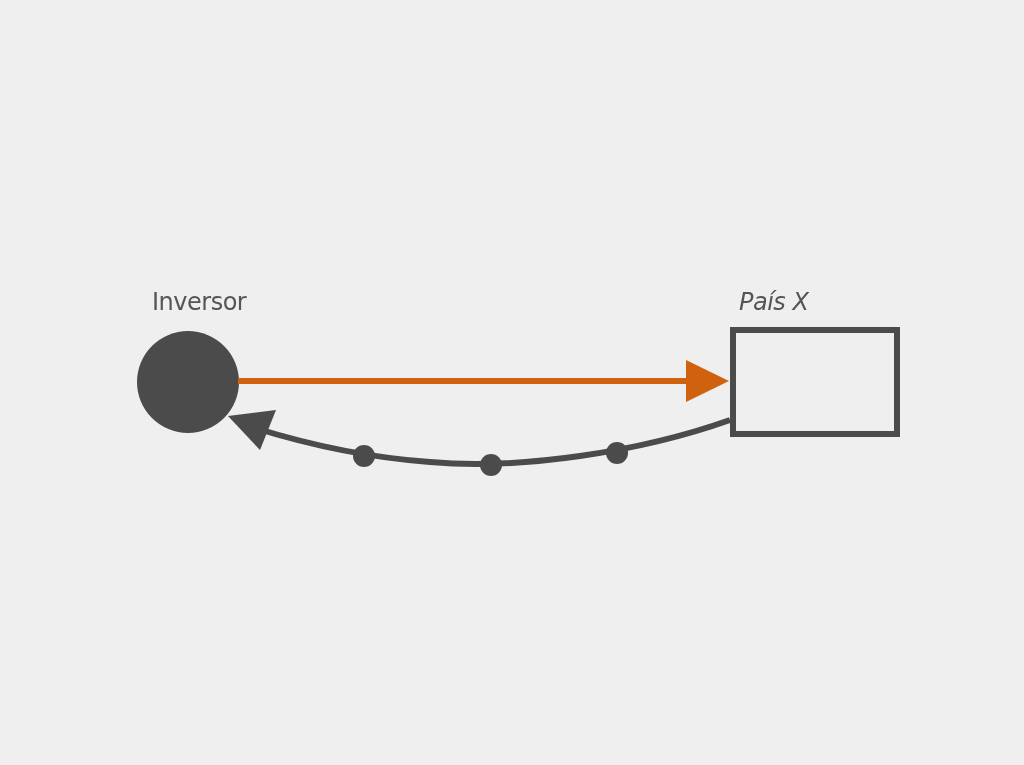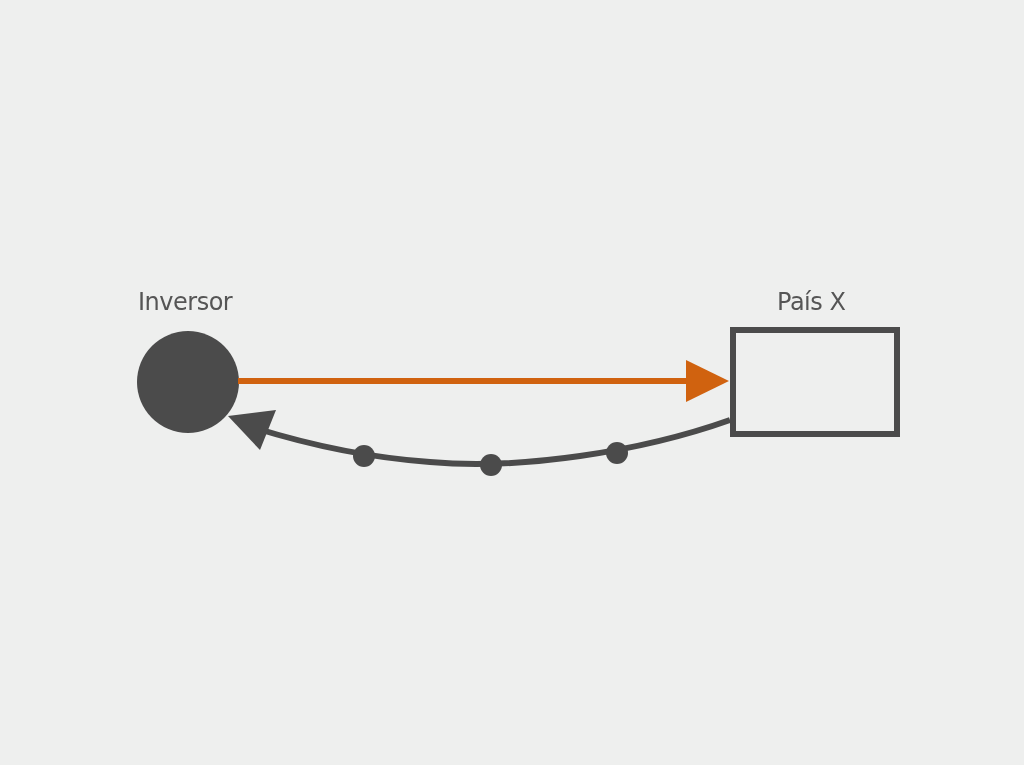--- a/index.html
+++ b/index.html
@@ -3,22 +3,22 @@
 <meta charset="utf-8">
 <style>
   html, body { margin:0; padding:0; }
   body { width:1024px; height:765px; background:#eeefee; position:relative; overflow:hidden; font-family:"DejaVu Sans", sans-serif; }
   svg { position:absolute; left:0; top:0; }
   .label { position:absolute; color:#555555; font-size:24px; font-family:"DejaVu Sans", sans-serif; letter-spacing:-0.5px; }
 </style>
 </head>
 <body>
 
-<div class="label" style="left:138px; top:288px;">Inversor</div>
-<div class="label" style="left:777px; top:288px;">País X</div>
+<div class="label" style="left:152px; top:288px;">Inversor</div>
+<div class="label" style="left:739px; top:288px;font-style:italic;">País X</div>
 
 <svg width="1024" height="765" viewBox="0 0 1024 765">
 
   <circle cx="188" cy="382" r="51" fill="#4b4b4b"></circle>
 
   <g>
     <line x1="238" y1="381" x2="692" y2="381" stroke="#d0620f" stroke-width="6"></line>
     <polygon points="686,360 729,381 686,402" fill="#d0620f"></polygon>
   </g>
 

